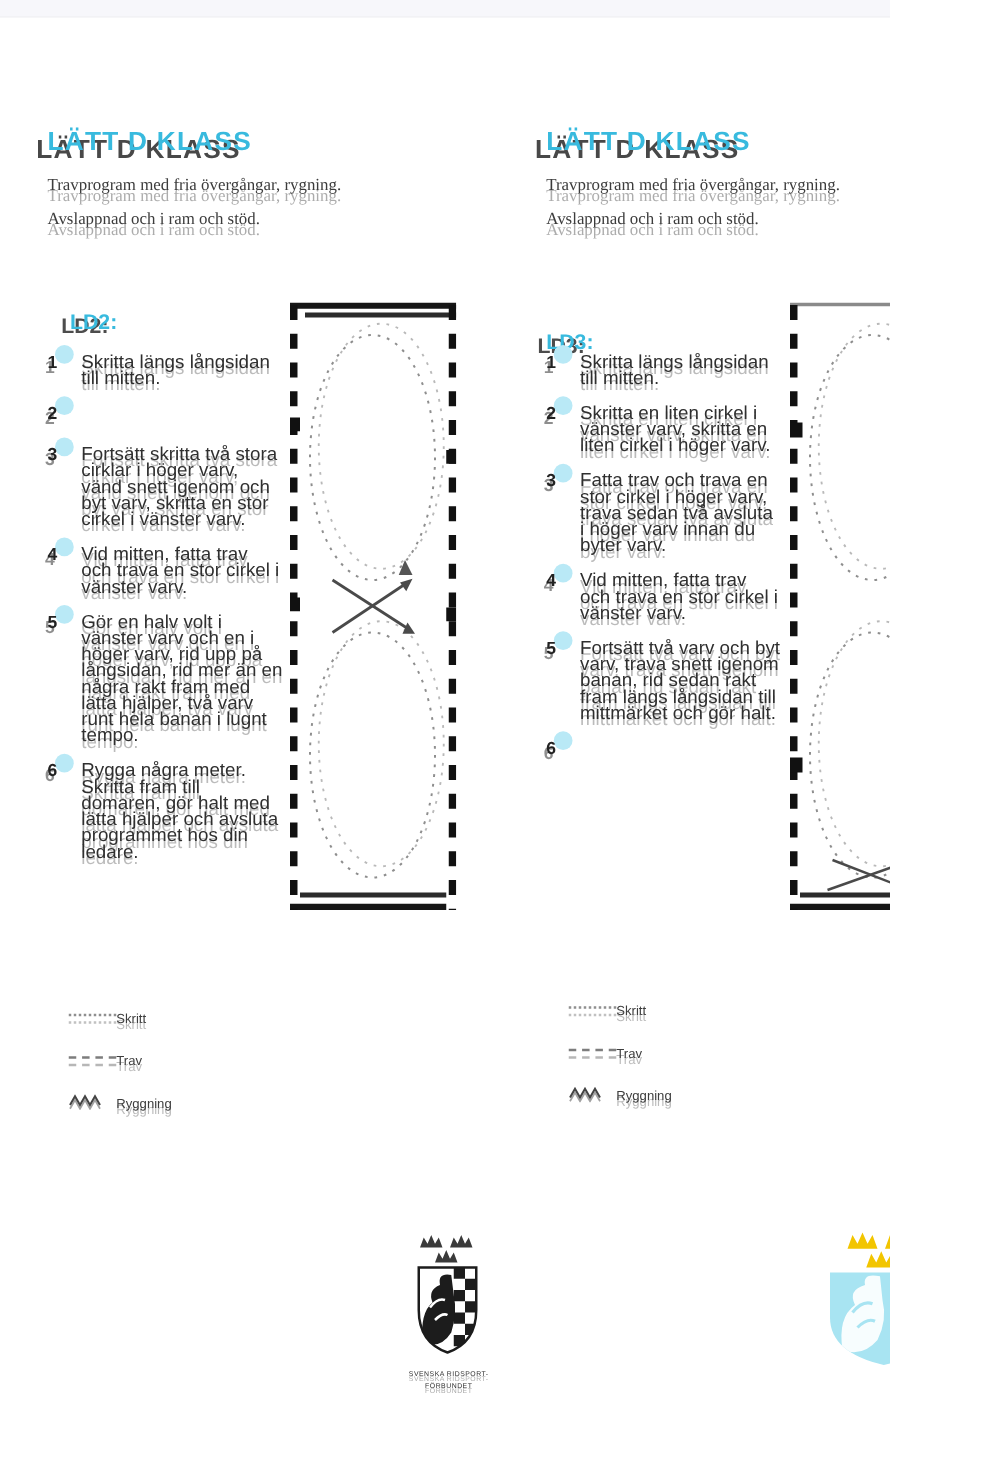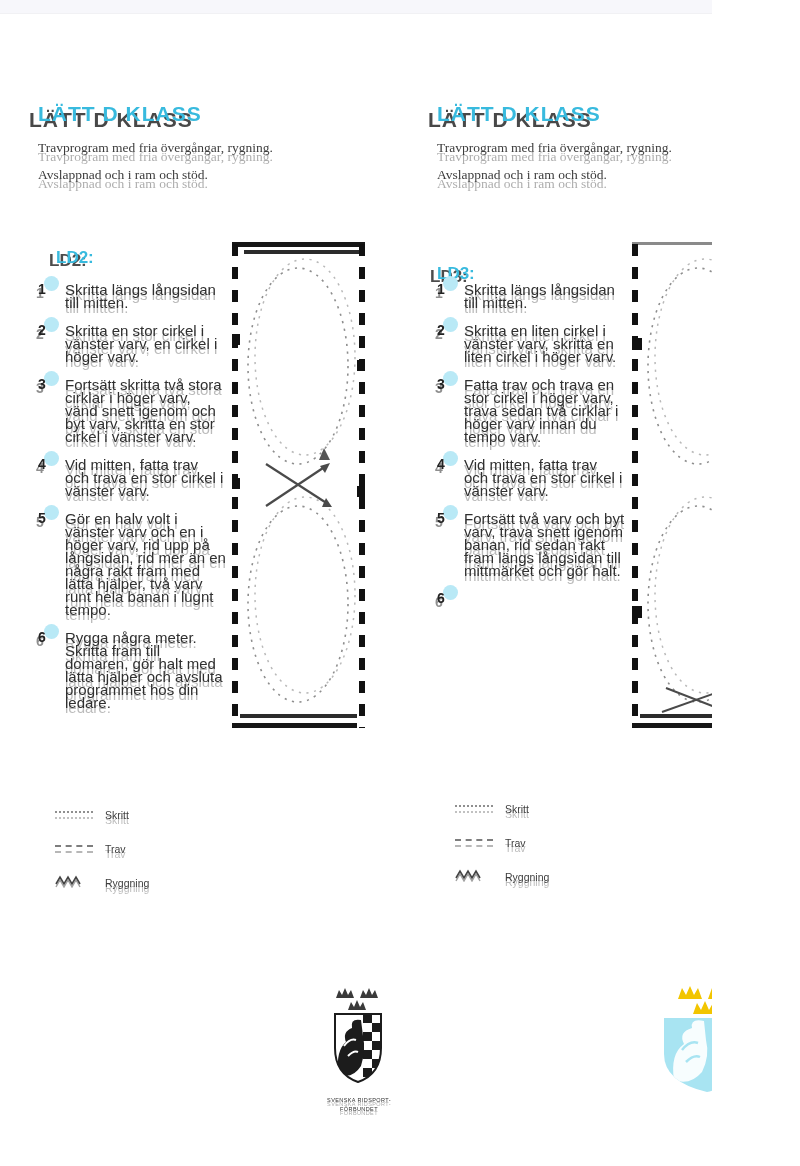--- a/index.html
+++ b/index.html
@@ -18,21 +18,21 @@
   .subtitle{font-size:13.5px;color:#3c3c3c;line-height:27px;width:320px;}
   .ldhead{font-size:17px;font-weight:bold;}
 
   .list{width:188px;}
   .item{display:flex;gap:9px;margin-bottom:15px;}
   .badge{position:relative;flex:0 0 18px;width:18px;height:18px;}
   .badge .circ{position:absolute;left:6px;top:-7px;width:15px;height:15px;border-radius:50%;background:#b9e9f6;}
   .badge b{position:absolute;left:0;top:-2px;font-size:14px;color:#222;z-index:1;text-shadow:-2px 4px 0 rgba(50,50,50,.55);}
   .itext{font-size:15px;line-height:13px;color:#2f2f2f;}
 
-  .leg-row{display:flex;align-items:center;gap:12px;margin-bottom:16px;height:18px;}
+  .leg-row{display:flex;align-items:center;margin-bottom:16px;height:18px;}
   .leg-icon{position:relative;width:38px;flex:0 0 38px;}
   .leg-icon i{display:block;height:0;}
   .leg-icon .dot{border-top:2px dotted #8f8f8f;}
   .leg-icon .dsh{border-top:2px dashed #7d7d7d;}
   .leg-icon .ghost{margin-top:4px;opacity:.55;}
   .leg-label{font-size:10.5px;color:#3d3d3d;}
 
   .caption{font-size:5.5px;letter-spacing:.4px;color:#2e2e2e;text-align:center;line-height:9px;
            text-shadow:0 4px 0 rgba(60,60,60,.45);}
 </style>
@@ -55,21 +55,20 @@
           <i class="circ"></i>
           <b>1</b>
         </span>
       <span class="itext g">Skritta längs långsidan till mitten.</span>
     </div>
     <div class="item">
       <span class="badge">
           <i class="circ"></i>
           <b>2</b>
         </span>
-      <span class="itext g">Skritta en stor cirkel i vänster varv, en cirkel i höger varv.</span>
     </div>
     <div class="item">
       <span class="badge">
           <i class="circ"></i>
           <b>3</b>
         </span>
       <span class="itext g">Fortsätt skritta två stora cirklar i höger varv, vänd snett igenom och byt varv, skritta en stor cirkel i vänster varv.</span>
     </div>
     <div class="item">
       <span class="badge">
@@ -193,21 +192,21 @@
           <i class="circ"></i>
           <b>2</b>
         </span>
       <span class="itext g">Skritta en liten cirkel i vänster varv, skritta en liten cirkel i höger varv.</span>
     </div>
     <div class="item">
       <span class="badge">
           <i class="circ"></i>
           <b>3</b>
         </span>
-      <span class="itext g">Fatta trav och trava en stor cirkel i höger varv, trava sedan två cirklar i höger varv innan du tempo varv.</span>
+      <span class="itext g">Fatta trav och trava en stor cirkel i höger varv, trava sedan två avsluta i höger varv innan du byter varv.</span>
     </div>
     <div class="item">
       <span class="badge">
           <i class="circ"></i>
           <b>4</b>
         </span>
       <span class="itext g">Vid mitten, fatta trav och trava en stor cirkel i vänster varv.</span>
     </div>
     <div class="item">
       <span class="badge">

